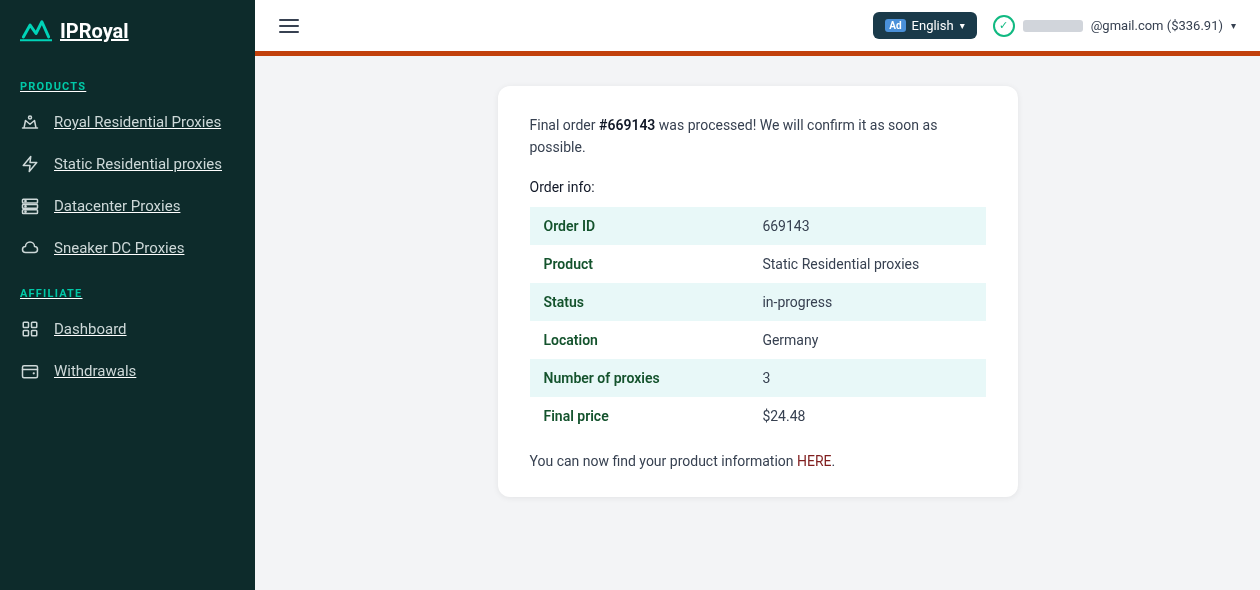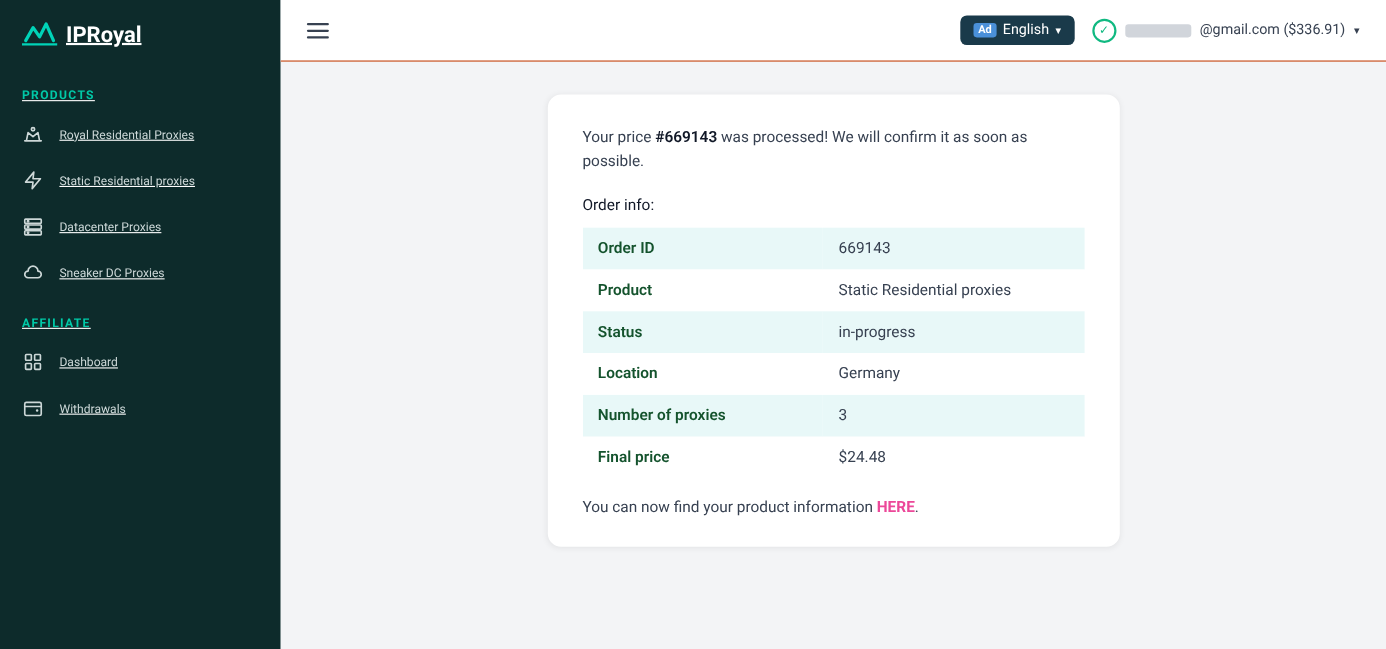--- a/index.html
+++ b/index.html
@@ -38,21 +38,21 @@
       letter-spacing: 1.2px;
       padding: 18px 20px 8px 20px;
       text-transform: uppercase;
     }
     .nav-item {
       display: flex;
       align-items: center;
       gap: 14px;
       padding: 11px 20px;
       color: #cdd8d8;
-      font-size: 11px;
+      font-size: 15px;
       cursor: pointer;
       transition: background 0.15s;
     }
     .nav-icon {
       width: 20px;
       height: 20px;
       display: flex;
       align-items: center;
       justify-content: center;
       color: #cdd8d8;
@@ -66,21 +66,21 @@
       flex-direction: column;
       overflow: hidden;
     }
     .topbar {
       background: #fff;
       height: 56px;
       display: flex;
       align-items: center;
       justify-content: space-between;
       padding: 4px 24px;
-      border-bottom: 1px solid #c2410c;
+      border-bottom: 5px solid #c2410c;
       flex-shrink: 0;
     }
     .topbar-left { display: flex; align-items: center; gap: 12px; }
     .hamburger { cursor: pointer; display: flex; flex-direction: column; gap: 4px; }
     .hamburger span { display: block; width: 20px; height: 2px; background: #374151; border-radius: 2px; }
     .topbar-right { display: flex; align-items: center; gap: 16px; }
 
     .lang-btn {
       display: flex;
       align-items: center;
@@ -191,22 +191,22 @@
     .order-table td:last-child {
       color: #374151;
     }
 
     .order-footer {
       margin-top: 18px;
       font-size: 14px;
       color: #374151;
     }
     .order-footer .here-link {
-      color: #ec4899;
-      font-weight: 700;
+      color: #7f1d1d;
+      font-weight: 400;
       cursor: pointer;
       text-decoration: none;
     }
   </style>
 </head>
 <body>
 
 <nav class="sidebar">
   <div class="sidebar-logo">
 
@@ -309,21 +309,21 @@
         <span class="user-email-blur"></span>
         <span>@gmail.com ($336.91)</span>
         <span class="chevron-down">▾</span>
       </button>
     </div>
   </header>
 
   <div class="content">
     <div class="order-card">
       <p class="order-success-msg">
-        <span>Your price </span><span class="order-id-highlight">#669143</span><span> was processed! We will confirm it as soon as possible.</span>
+        <span>Final order </span><span class="order-id-highlight">#669143</span><span> was processed! We will confirm it as soon as possible.</span>
       </p>
       <div class="order-info-label">Order info:</div>
       <table class="order-table">
         <tbody id="order-table-body">
         <tr>
               <td>Order ID</td>
               <td>669143</td>
             </tr>
             <tr>
               <td>Product</td>

